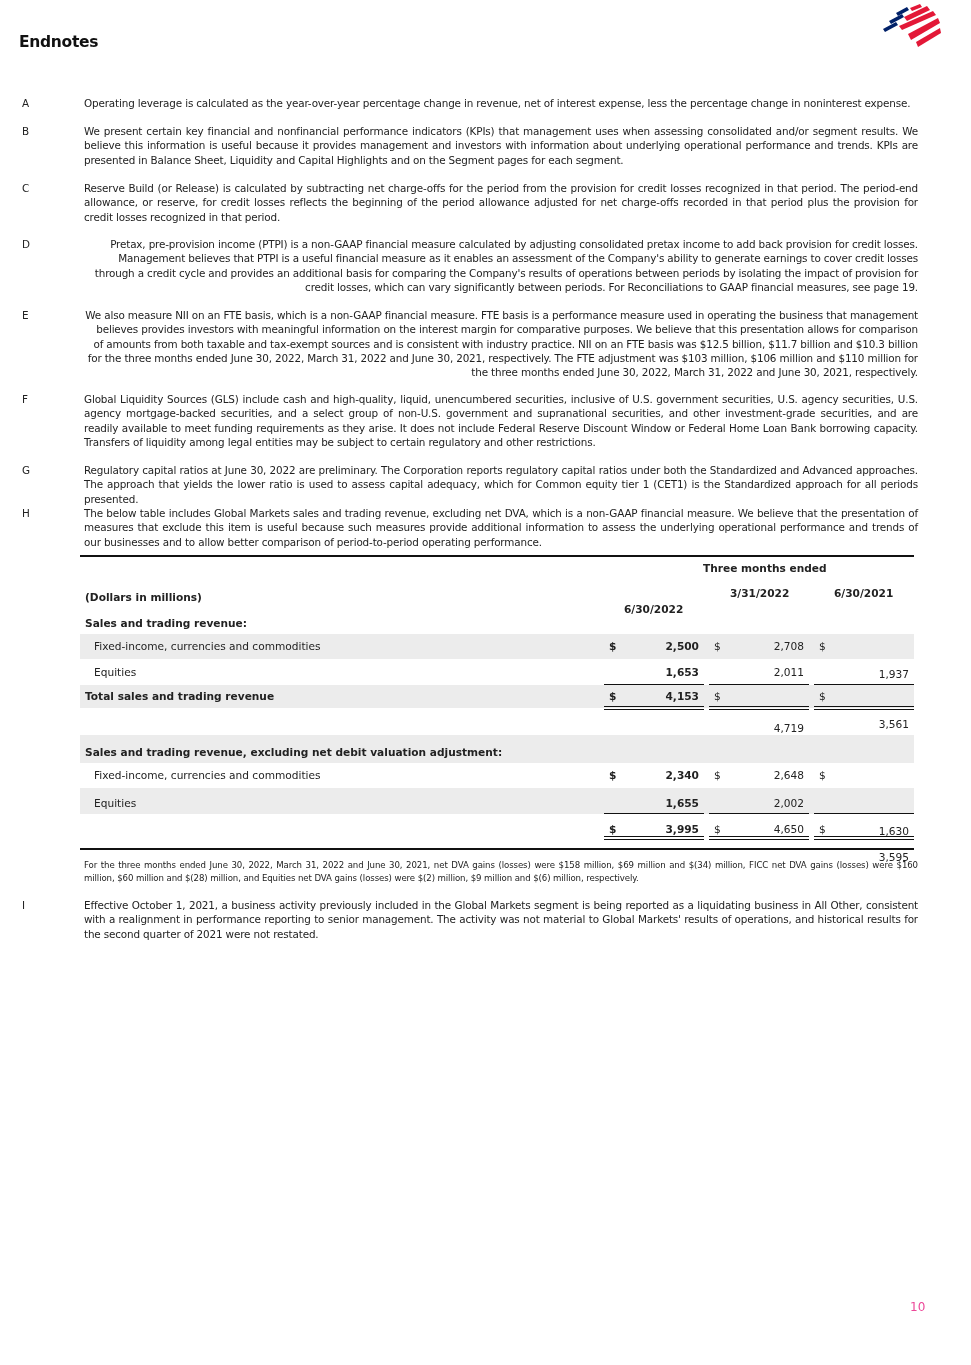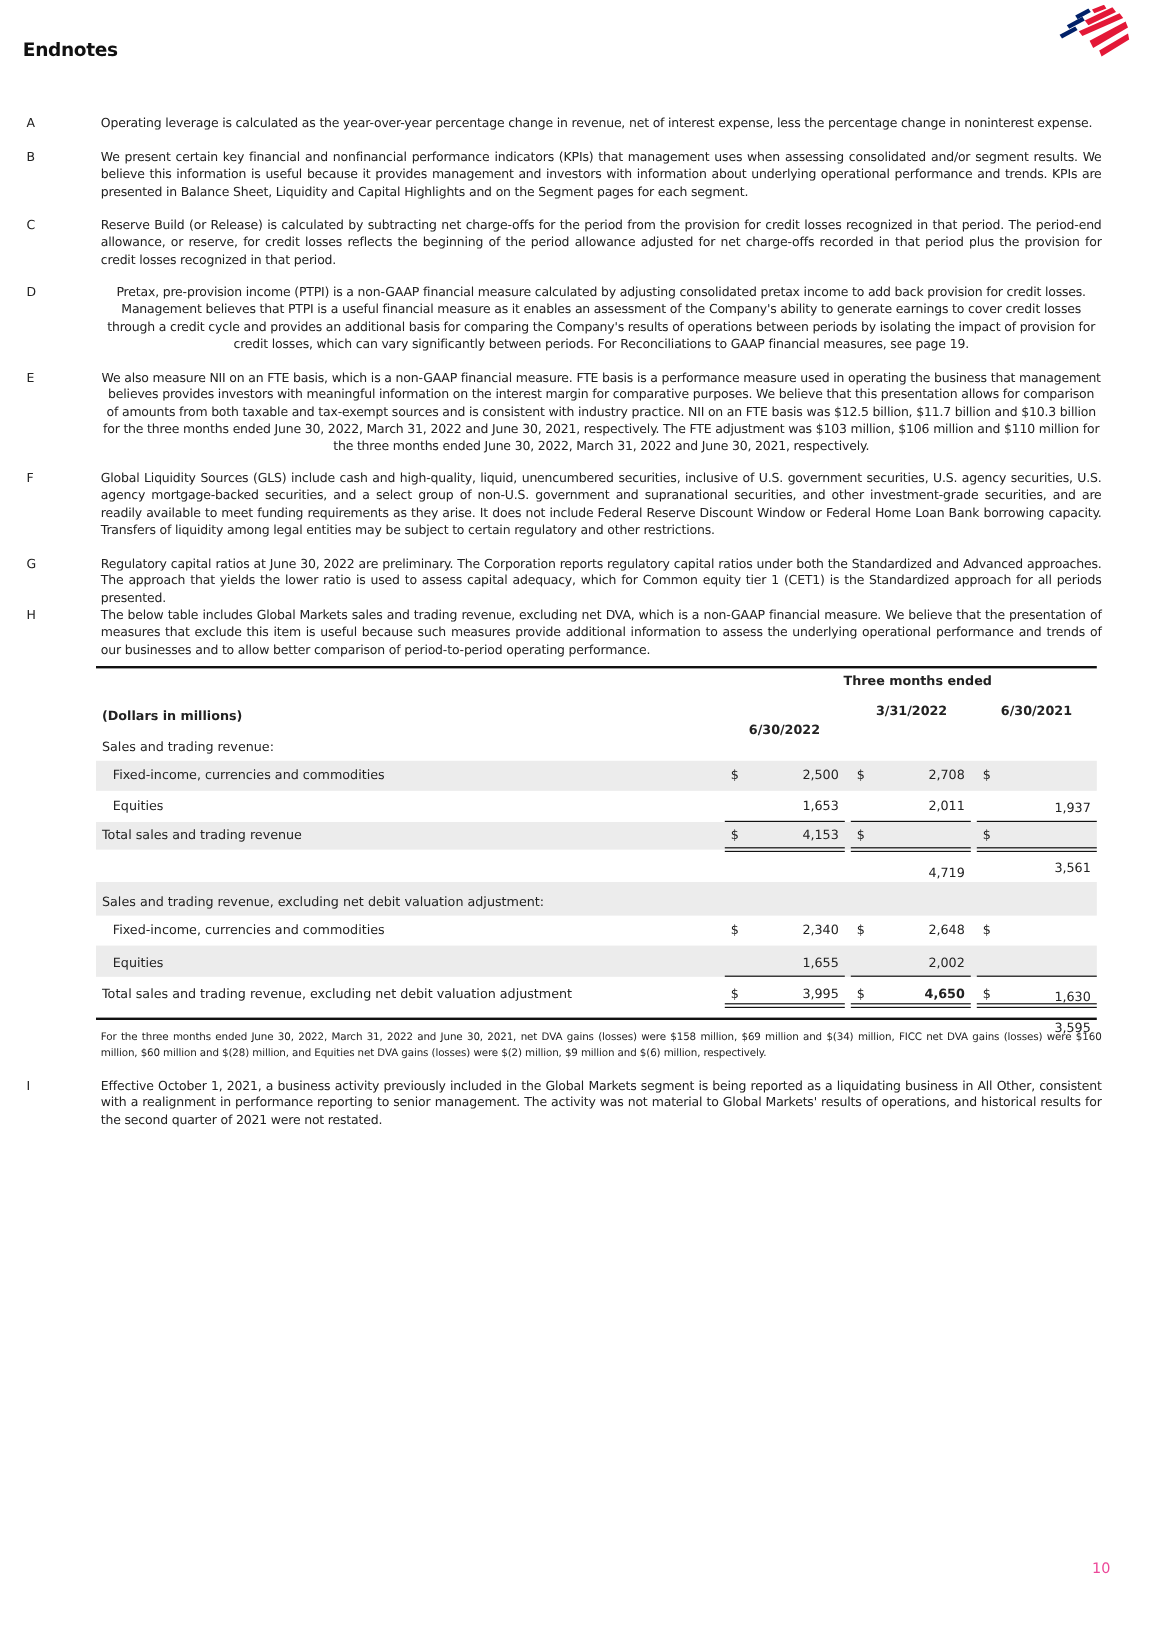--- a/index.html
+++ b/index.html
@@ -4,28 +4,28 @@
 <style>
   html, body { margin:0; padding:0; background:#fff; }
   body { width:971px; height:1365px; position:relative; font-family:"DejaVu Sans", sans-serif; color:#222; overflow:hidden; }
   .page-title { position:absolute; left:19px; top:33px; font-size:15.5px; font-weight:bold; color:#111; letter-spacing:-0.3px; }
   .logo { position:absolute; left:487px; top:4px; width:460px; height:48px; }
   .logo-text { position:absolute; left:0; top:11px; font-family:"Liberation Sans", sans-serif; font-weight:bold; font-size:33px; color:#012169; letter-spacing:4.2px; white-space:nowrap; }
   .logo svg { position:absolute; left:393px; top:0; }
   .note { position:absolute; left:0; width:971px; font-size:10.4px; line-height:14.3px; }
   .note .letter { position:absolute; left:22px; top:0; }
   .note .body { position:absolute; left:84px; width:834px; text-align:justify; letter-spacing:-0.15px; }
-  .note .body.left { text-align:center; }
+  .note .body.left { text-align:right; }
   .rule-top { position:absolute; left:80px; top:555px; width:834px; height:2px; background:#111; }
   .rule-bottom { position:absolute; left:80px; top:848px; width:834px; height:2px; background:#111; }
   .row { position:absolute; left:80px; width:834px; height:25px; font-size:10.6px; }
   .row.shade { background:#ececec; }
   .row .label { position:absolute; left:5px; top:6px; white-space:nowrap; }
   .row .label.indent { left:14px; }
-  .bold { font-weight:normal; }
+  .bold { font-weight:bold; }
   .hdr { position:absolute; font-size:10.6px; font-weight:bold; white-space:nowrap; }
   .cell { position:absolute; top:6px; font-size:10.6px; }
   .cur { position:absolute; top:6px; font-size:10.6px; }
   .c1cur { left:529px; } .c1val { right:215px; }
   .c2cur { left:634px; } .c2val { right:110px; }
   .c3cur { left:739px; } .c3val { right:5px;margin-top:28px; }
   .uline { position:absolute; height:1px; background:#111; }
   .dline { position:absolute; height:4px; border-top:1px solid #111; border-bottom:1px solid #111; box-sizing:border-box; }
   .footnote-small { position:absolute; left:84px; width:834px; font-size:8.6px; line-height:12.5px; text-align:justify; letter-spacing:-0.1px; }
   .page-number { position:absolute; left:910px; top:1300px; font-size:12px; color:#ec4899; }
@@ -140,25 +140,24 @@
 <div class="row shade" style="top:788px; height:26px;">
   <span class="label indent" style="top:9px;">Equities</span>
   <span class="cell c1val bold" style="top:9px;">1,655</span>
   <span class="cell c2val" style="top:9px;">2,002</span>
   <span class="cell c3val" style="top:9px;">1,630</span>
 </div>
 <div class="uline" style="left:604px; top:813px; width:100px;"></div>
 <div class="uline" style="left:709px; top:813px; width:100px;"></div>
 <div class="uline" style="left:814px; top:813px; width:100px;"></div>
 <div class="row" style="top:815px; height:23px;">
-  <span class="label bold" style="top:8px;">Total sales and trading revenue, excluding net debit valuation adjustment</span>
   <span class="cur c1cur bold" style="top:8px;">$</span>
   <span class="cell c1val bold" style="top:8px;">3,995</span>
   <span class="cur c2cur" style="top:8px;">$</span>
-  <span class="cell c2val" style="top:8px;font-weight:bold;">4,650</span>
+  <span class="cell c2val" style="top:8px;">4,650</span>
   <span class="cur c3cur" style="top:8px;">$</span>
   <span class="cell c3val" style="top:8px;">3,595</span>
 </div>
 <div class="dline" style="left:604px; top:836px; width:100px;"></div>
 <div class="dline" style="left:709px; top:836px; width:100px;"></div>
 <div class="dline" style="left:814px; top:836px; width:100px;"></div>
 
 <div class="rule-bottom"></div>
 
 <div class="footnote-small" style="top:859px;">For the three months ended June 30, 2022, March 31, 2022 and June 30, 2021, net DVA gains (losses) were $158 million, $69 million and $(34) million, FICC net DVA gains (losses) were $160 million, $60 million and $(28) million, and Equities net DVA gains (losses) were $(2) million, $9 million and $(6) million, respectively.</div>

